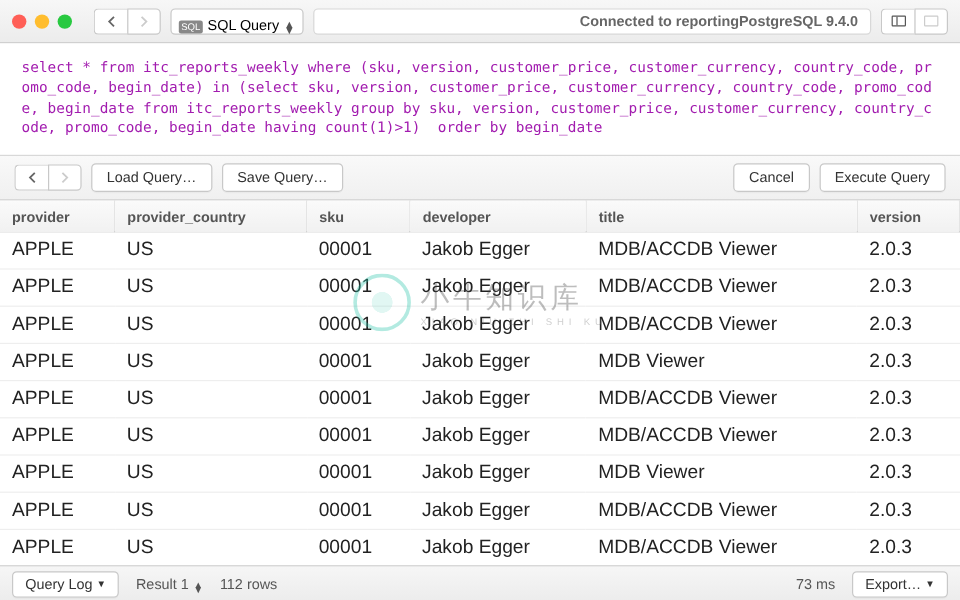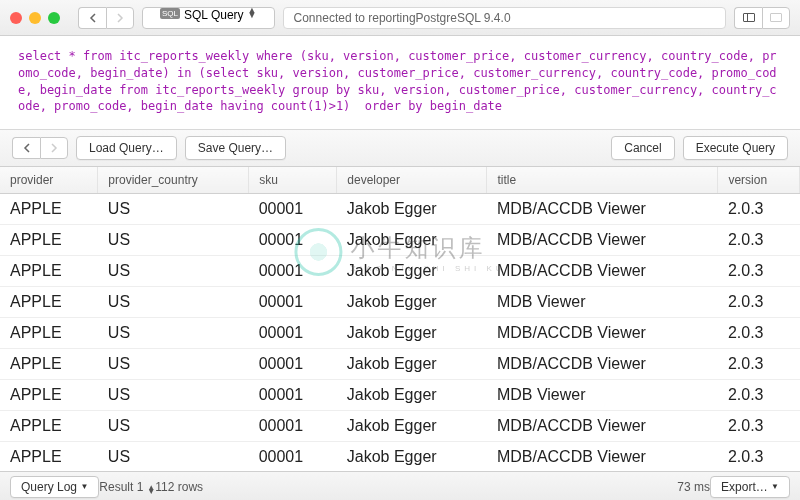--- a/index.html
+++ b/index.html
@@ -8,48 +8,48 @@
 
 .titlebar { height:36px; background:linear-gradient(#f7f7f7,#ececec); border-bottom:1px solid #d0d0d0; display:flex; align-items:center; padding:0 10px; gap:8px; }
 .traffic { display:flex; gap:7px; margin-right:10px; }
 .dot { width:12px; height:12px; border-radius:50%; }
 .dot.r { background:#ff5f57; } .dot.y { background:#ffbd2e; } .dot.g { background:#28c940; }
 .navseg { display:flex; }
 .navbtn { width:28px; height:22px; background:#fff; border:1px solid #c8c8c8; display:flex; align-items:center; justify-content:center; color:#666; cursor:pointer; }
 .navbtn:first-child { border-radius:4px 0 0 4px; border-right:none; }
 .navbtn:last-child { border-radius:0 4px 4px 0; }
 .navbtn.disabled { color:#ccc; }
-.combo { height:22px; background:#fff; border:1px solid #c8c8c8; border-radius:4px; display:flex; align-items:flex-start; padding:0 17px; gap:4px; cursor:pointer; }
+.combo { height:22px; background:#fff; border:1px solid #c8c8c8; border-radius:4px; display:flex; align-items:flex-end; padding:0 6px; gap:4px; cursor:pointer; }
 .combo .badge { font-size:8px; background:#888; color:#fff; padding:1px 2px; border-radius:2px; }
 .updn { font-size:9px; line-height:5px; color:#555; }
-.status-field { flex:1; height:22px; background:#fff; border:1px solid #d8d8d8; border-radius:4px; display:flex; align-items:center; justify-content:flex-start; padding:0 10px; color:#666; font-size:11px; }
+.status-field { flex:1; height:22px; background:#fff; border:1px solid #d8d8d8; border-radius:4px; display:flex; align-items:center; justify-content:flex-end; padding:0 10px; color:#666; font-size:11px;font-weight:bold; }
 .viewseg { display:flex; }
 .viewbtn { width:28px; height:22px; background:#fff; border:1px solid #c8c8c8; display:flex; align-items:center; justify-content:center; }
 .viewbtn:first-child { border-radius:4px 0 0 4px; border-right:none; }
 .viewbtn:last-child { border-radius:0 4px 4px 0; }
 .icon-rect { width:12px; height:9px; border:1.5px solid #555; border-radius:1px; position:relative; }
 .icon-rect.split::after { content:""; position:absolute; left:3px; top:0; bottom:0; width:1.5px; background:#555; }
 .icon-rect.light { border-color:#ccc; }
 
 
 .editor { padding:12px 18px 14px; font-family:Menlo,Monaco,monospace; font-size:12px; line-height:1.4; color:#a21caf; white-space:pre-wrap; word-break:break-all; }
 
 
 .toolbar { height:38px; background:linear-gradient(#f9f9f9,#f0f0f0); border-top:1px solid #d8d8d8; border-bottom:1px solid #cfcfcf; display:flex; align-items:center; padding:0 12px; gap:8px; }
 .btn { height:24px; padding:0 12px; background:#fff; border:1px solid #c8c8c8; border-radius:4px; display:flex; align-items:center; cursor:pointer; color:#333; font-size:12px; box-shadow:0 1px 0 rgba(0,0,0,.03); }
 .spacer { flex:1; }
 
 
 .grid { overflow:auto; height:calc(500px - 36px - 92px - 38px - 30px); }
 .grid table { width:100%; border-collapse:collapse; }
-.grid th { text-align:left; font-weight:400; color:#555; background:linear-gradient(#fafafa,#f1f1f1); border-bottom:1px solid #d0d0d0; border-right:1px solid #e4e4e4; padding:6px 10px; font-size:12px; position:sticky; top:0; }
+.grid th { text-align:left; font-weight:700; color:#555; background:linear-gradient(#fafafa,#f1f1f1); border-bottom:1px solid #d0d0d0; border-right:1px solid #e4e4e4; padding:6px 10px; font-size:12px; position:sticky; top:0; }
 .grid td { padding:6px 10px; border-bottom:1px solid #eee; color:#222; font-size:16px; }
 
 
-.footer { height:30px; background:linear-gradient(#f6f6f6,#ececec); border-top:1px solid #cfcfcf; display:flex; align-items:center; padding:0 10px; gap:0; font-size:11px; color:#555; }
+.footer { height:30px; background:linear-gradient(#f6f6f6,#ececec); border-top:1px solid #cfcfcf; display:flex; align-items:center; padding:0 10px; gap:14px; font-size:11px; color:#555; }
 .footer .btn { height:22px; padding:0 10px; }
 .sel { display:flex; align-items:flex-end; gap:4px; cursor:pointer; }
 .sel .updn { font-size:8px; line-height:4px; }
 
 
 .wm { position:absolute; left:50%; top:252px; transform:translate(-50%,-50%); opacity:.35; pointer-events:none; display:flex; align-items:center; gap:8px; }
 .wm-logo { width:48px; height:48px; border:3px solid #27c4a8; border-radius:50%; position:relative; }
 .wm-logo::before { content:""; position:absolute; inset:6px; background:radial-gradient(circle,#6fd6c4 40%,transparent 42%); opacity:.6; border-radius:50%; }
 .wm-text .cn { font-size:24px; color:#444; letter-spacing:3px; }
 .wm-text .py { font-size:8px; color:#777; letter-spacing:4px; }

